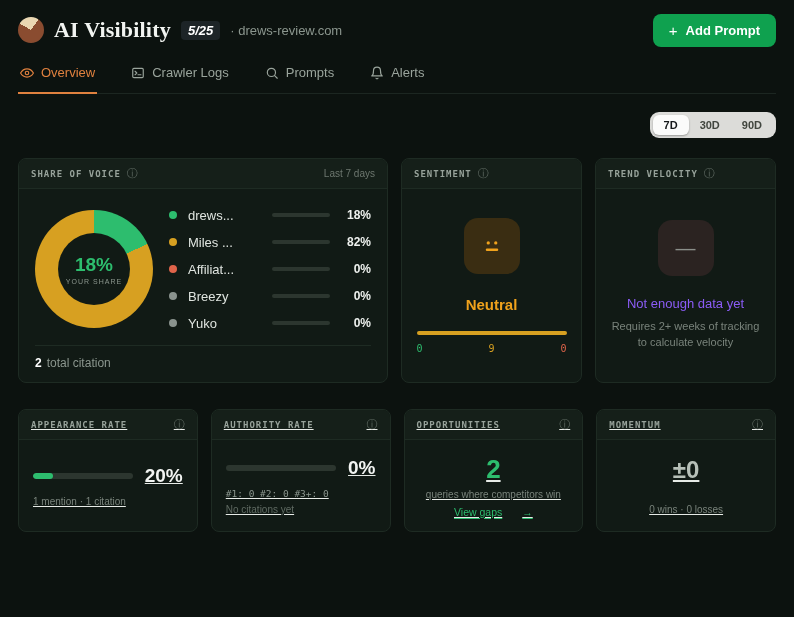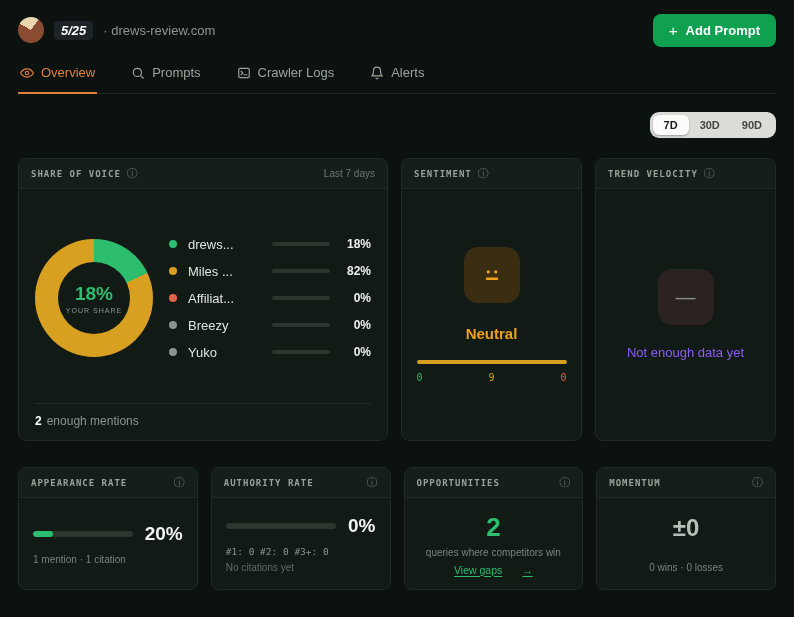--- a/index.html
+++ b/index.html
@@ -34,24 +34,24 @@
 
   
   .range-row { margin-top:18px; display:flex; justify-content:flex-end; }
   .range { background:#dcdcd9; border-radius:9px; padding:3px; display:flex; }
   .seg { border:none; background:transparent; color:#41463f; font-size:11px; font-weight:700;
     padding:4px 11px; border-radius:6px; cursor:pointer; font-family:inherit; }
   .seg.active { background:#fbfbfa; color:#15181a; box-shadow:0 1px 2px rgba(0,0,0,.3); }
 
   
   .row1 { margin-top:20px; display:grid; grid-template-columns:370px 181px 181px; gap:13px; }
-  .row2 { margin-top:26px; display:grid; grid-template-columns:repeat(4,1fr); gap:13px; }
+  .row2 { margin-top:26px; display:grid; grid-template-columns:repeat(4,1fr); gap:13px;text-decoration:underline; }
   .card { background:#111a15; border:1px solid #1e2b23; border-radius:8px; overflow:hidden;
     display:flex; flex-direction:column; }
-  .row1 .card { height:283px; }
+  .row1 .card { height:225px; }
   .row2 .card { height:123px; }
   .card-head { background:#151f19; border-bottom:1px solid #1e2b23; padding:8px 12px;
     display:flex; align-items:center; justify-content:space-between; min-height:30px; }
   .head-left { display:flex; align-items:center; gap:6px; }
   .card-label { font-family:"DejaVu Sans Mono",monospace; font-size:9px; letter-spacing:1px;
     color:#97a29a; font-weight:700; }
   .info { color:#5f6a62; font-size:11px; line-height:1; cursor:pointer; }
   .period { color:#6d776f; font-size:10px; }
 
   
@@ -110,51 +110,52 @@
   .mom-sub { margin-top:20px; font-size:10px; color:#79837b; }
 </style>
 </head>
 <body>
 
 <div class="page">
 
   <header class="topbar">
     <div class="brand">
       <span class="logo"></span>
+      <h1 class="app-title">AI Visibility</h1>
       <span class="quota">5/25</span>
       <span class="domain">· drews-review.com</span>
     </div>
     <button class="add-prompt">
       <span class="plus">+</span>
       <span>Add Prompt</span>
     </button>
   </header>
 
   <nav class="tabs">
     <div class="tab active">
       <svg width="14" height="14" viewBox="0 0 24 24" fill="none" stroke="currentColor" stroke-width="2" stroke-linecap="round" stroke-linejoin="round">
           <path d="M1 12s4-7 11-7 11 7 11 7-4 7-11 7S1 12 1 12z"></path>
           <circle cx="12" cy="12" r="3"></circle>
         </svg>
       <span>Overview</span>
     </div>
     <div class="tab">
-      <svg width="14" height="14" viewBox="0 0 24 24" fill="none" stroke="currentColor" stroke-width="2" stroke-linecap="round">
-          <circle cx="11" cy="11" r="7"></circle>
-          <line x1="16.5" y1="16.5" x2="21" y2="21"></line>
-        </svg>
-      <span>Prompts</span>
-    </div>
-    <div class="tab">
       <svg width="14" height="14" viewBox="0 0 24 24" fill="none" stroke="currentColor" stroke-width="2" stroke-linecap="round" stroke-linejoin="round">
           <rect x="3" y="4" width="18" height="16" rx="2"></rect>
           <path d="M7 9l3 3-3 3"></path>
           <line x1="12" y1="15" x2="17" y2="15"></line>
         </svg>
       <span>Crawler Logs</span>
+    </div>
+    <div class="tab">
+      <svg width="14" height="14" viewBox="0 0 24 24" fill="none" stroke="currentColor" stroke-width="2" stroke-linecap="round">
+          <circle cx="11" cy="11" r="7"></circle>
+          <line x1="16.5" y1="16.5" x2="21" y2="21"></line>
+        </svg>
+      <span>Prompts</span>
     </div>
     <div class="tab">
       <svg width="14" height="14" viewBox="0 0 24 24" fill="none" stroke="currentColor" stroke-width="2" stroke-linecap="round" stroke-linejoin="round">
           <path d="M18 8a6 6 0 0 0-12 0c0 7-3 9-3 9h18s-3-2-3-9"></path>
           <path d="M13.7 21a2 2 0 0 1-3.4 0"></path>
         </svg>
       <span>Alerts</span>
     </div>
   </nav>
 
@@ -213,21 +214,21 @@
             </div>
             <div class="lrow">
               <span class="ldot" style="background: rgb(138, 147, 142);"></span>
               <span class="lname">Yuko</span>
               <span class="lbar"><span class="lfill" style="width: 0%; background: rgb(138, 147, 142);"></span></span>
               <span class="lpct">0%</span>
             </div>
           </div>
         </div>
         <div class="sov-foot">
-          <b>2</b><span>enough mentions</span>
+          <b>2</b><span>total citation</span>
         </div>
       </div>
     </section>
 
     <section class="card">
       <div class="card-head">
         <div class="head-left">
           <span class="card-label">SENTIMENT</span>
           <span class="info">ⓘ</span>
         </div>
@@ -253,20 +254,21 @@
     <section class="card">
       <div class="card-head">
         <div class="head-left">
           <span class="card-label">TREND VELOCITY</span>
           <span class="info">ⓘ</span>
         </div>
       </div>
       <div class="cent-body">
         <div class="tile velo-tile">—</div>
         <div class="velo-title">Not enough data yet</div>
+        <div class="velo-desc">Requires 2+ weeks of tracking to calculate velocity</div>
       </div>
     </section>
   </div>
 
   <div class="row2">
 
     <section class="card">
       <div class="card-head">
         <span class="card-label">APPEARANCE RATE</span>
         <span class="info">ⓘ</span>

